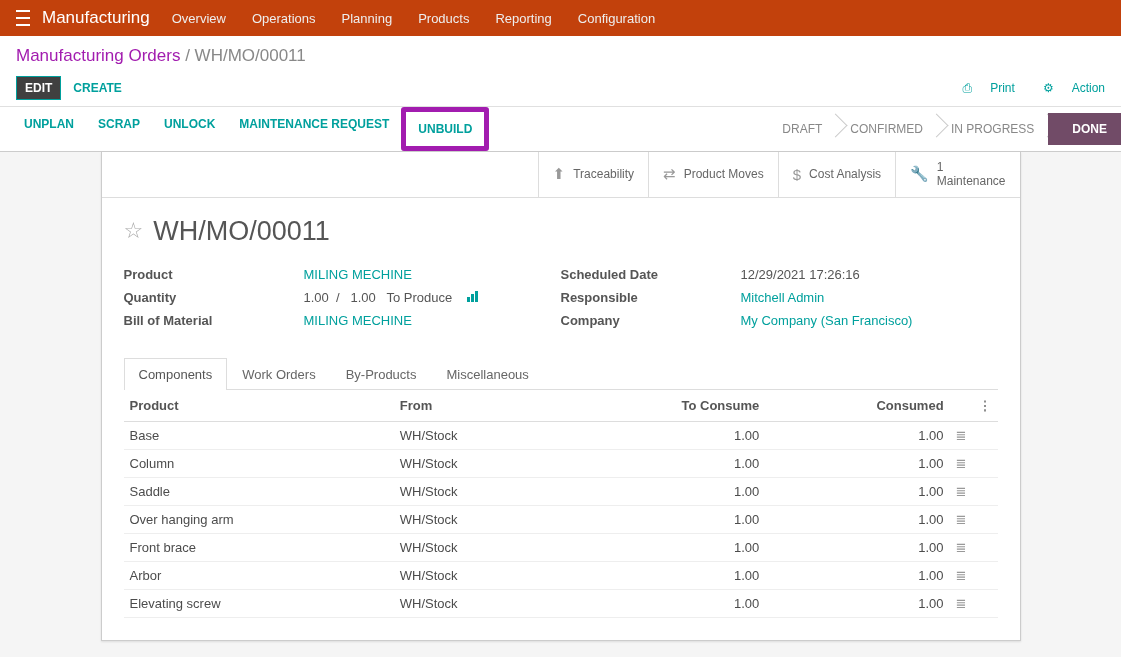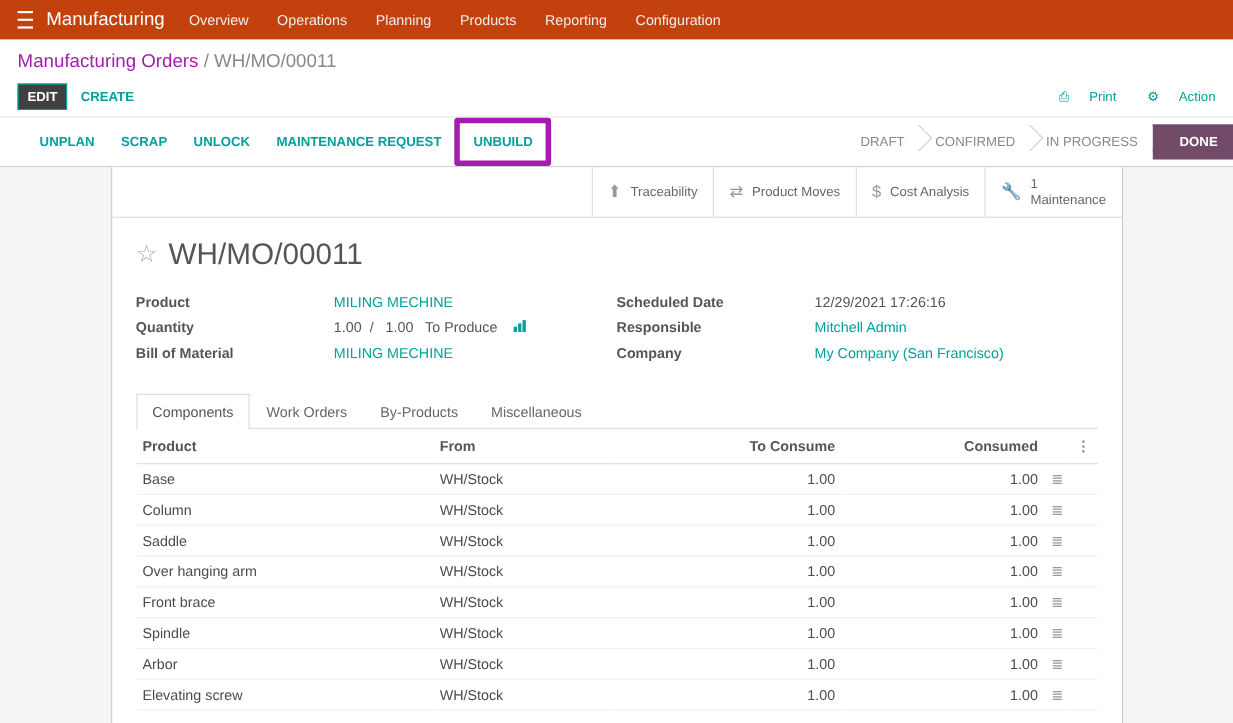--- a/index.html
+++ b/index.html
@@ -19,21 +19,21 @@
     .breadcrumb .sep, .breadcrumb .current { color: #888; }
     .cb-actions { display: flex; align-items: center; justify-content: space-between; }
     .cb-left { display: flex; align-items: center; }
     .btn-edit { background: #404040; color: #fff; border: 1px solid #00A09D; padding: 4px 8px; font-weight: bold; font-size: 12px; margin-right: 12px; cursor: pointer; }
     .btn-create { color: #00A09D; font-weight: bold; font-size: 12px; cursor: pointer; background:none; border:none; }
     .cb-right { display: flex; align-items: center; }
     .cb-right span { color: #00A09D; font-size: 12px; margin-left: 14px; cursor: pointer; display: inline-flex; align-items: center; }
     
     
     .status-bar { background: #fff; display: flex; justify-content: space-between; align-items: stretch; border-bottom: 1px solid #ccc; }
-    .sb-left { display: flex; align-items: center; padding: 0 24px; }
+    .sb-left { display: flex; align-items: flex-start; padding: 0 12px; }
     .sb-left button { background: none; border: none; color: #00A09D; font-weight: bold; font-size: 12px; padding: 10px 12px; cursor: pointer; }
     .highlight-box { border: 5px solid #a21caf; border-radius: 3px; display: inline-flex; }
     .status-flow { display: flex; align-items: center; }
     .status-step { padding: 9px 14px; font-size: 12px; color: #888; position: relative; }
     .status-step::after { content:''; position:absolute; top:4px; right:-8px; width:16px; height:16px; border-top:1px solid #ccc; border-right:1px solid #ccc; transform:rotate(45deg); background:#fff; }
     .status-step.active { background: #714B67; color: #fff; font-weight: bold; padding-left: 24px; }
     .status-step.active::after { display:none; }
     
     
     .sheet-wrap { padding: 0 100px 40px 100px; background: #f5f5f5; }
@@ -264,28 +264,20 @@
             </tr>
             <tr>
               <td>Front brace</td>
               <td>WH/Stock</td>
               <td class="num">1.00</td>
               <td class="num">1.00</td>
               <td class="row-icon">≣</td>
               <td class="opt-col"></td>
             </tr>
             <tr>
-              <td>Spindle</td>
-              <td>WH/Stock</td>
-              <td class="num">1.00</td>
-              <td class="num">1.00</td>
-              <td class="row-icon">≣</td>
-              <td class="opt-col"></td>
-            </tr>
-            <tr>
               <td>Arbor</td>
               <td>WH/Stock</td>
               <td class="num">1.00</td>
               <td class="num">1.00</td>
               <td class="row-icon">≣</td>
               <td class="opt-col"></td>
             </tr>
             <tr>
               <td>Elevating screw</td>
               <td>WH/Stock</td>

